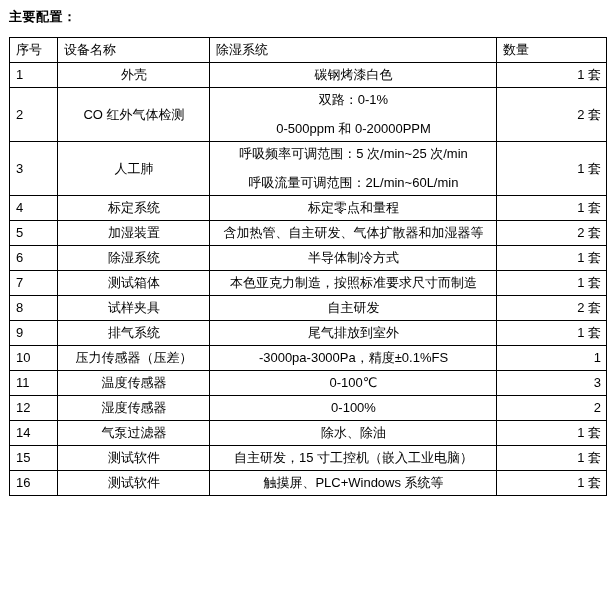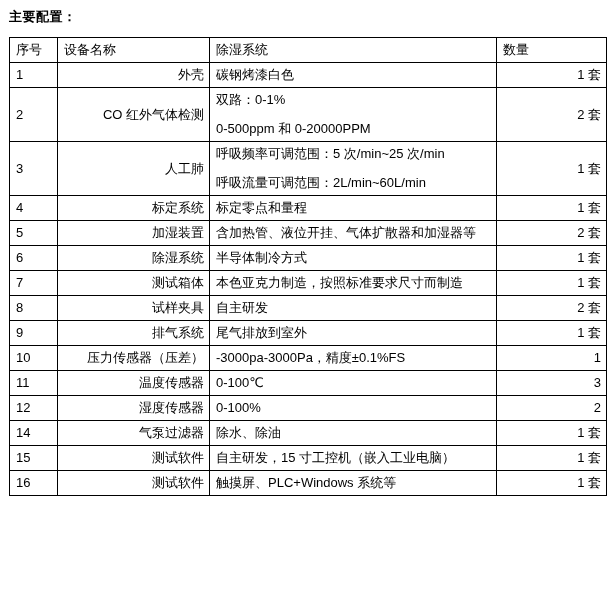--- a/index.html
+++ b/index.html
@@ -41,22 +41,22 @@
     vertical-align: middle;
     line-height: 18px;
     word-wrap: break-word;
   }
   col.c-no    { width: 48px; }
   col.c-name  { width: 152px; }
   col.c-spec  { width: 287px; }
   col.c-qty   { width: 110px; }
 
   td.no-cell   { text-align: left; padding-left: 7px; }
-  td.name-cell { text-align: right; padding-left: 14px; }
-  td.spec-cell { text-align: left; padding-left: 7px; }
+  td.name-cell { text-align: center; padding-left: 14px; }
+  td.spec-cell { text-align: center; padding-left: 7px; }
   td.qty-cell  { text-align: right; padding-left: 7px; }
 
   td.header-cell {
     text-align: left;
   }
   .spec-line { display: block; }
   .spec-line + .spec-line { margin-top: 11px; }
   .tall-row td { height: 34px; }
 </style>
 </head>
@@ -111,21 +111,21 @@
           <td class="name-cell">标定系统</td>
           <td class="spec-cell">
             <span class="spec-line">标定零点和量程</span>
           </td>
           <td class="qty-cell">1 套</td>
         </tr>
         <tr>
           <td class="no-cell">5</td>
           <td class="name-cell">加湿装置</td>
           <td class="spec-cell">
-            <span class="spec-line">含加热管、液位开挂、气体扩散器和加湿器等</span>
+            <span class="spec-line">含加热管、自主研发、气体扩散器和加湿器等</span>
           </td>
           <td class="qty-cell">2 套</td>
         </tr>
         <tr>
           <td class="no-cell">6</td>
           <td class="name-cell">除湿系统</td>
           <td class="spec-cell">
             <span class="spec-line">半导体制冷方式</span>
           </td>
           <td class="qty-cell">1 套</td>

